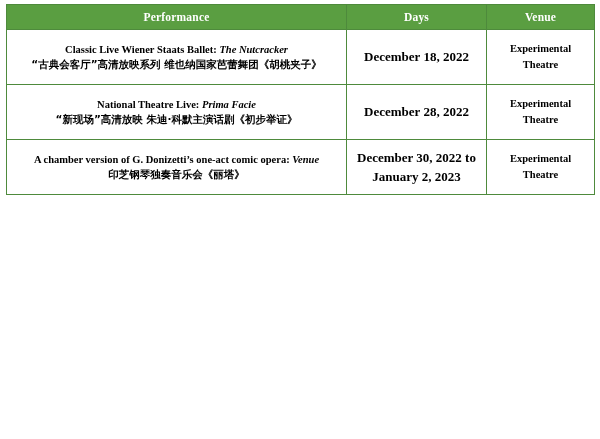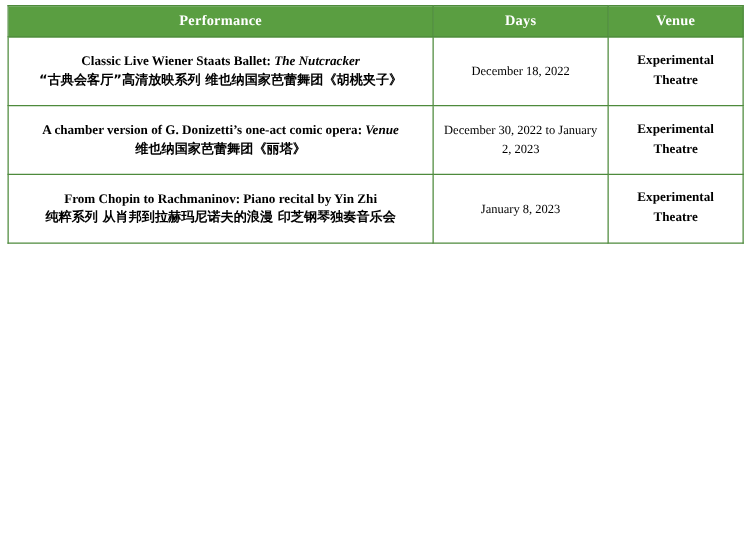--- a/index.html
+++ b/index.html
@@ -57,22 +57,22 @@
   }
   td.perf-cell .ital {
     font-style: italic;
   }
   td.perf-cell .cn {
     font-family: "DejaVu Sans", "Liberation Sans", sans-serif;
     font-weight: bold;
     font-size: 10.5px;
   }
   td.time-cell {
-    font-weight: normal;
-    font-size: 10px;
+    font-weight: bold;
+    font-size: 13px;
     line-height: 1.5;
   }
   td.venue-cell {
     font-weight: bold;
     font-size: 10.5px;
     line-height: 1.5;
   }
   td.venue-cell .line { display: block; }
   tbody tr { height: 55px; }
 </style>
@@ -100,35 +100,35 @@
             <span class="line cn">“古典会客厅”高清放映系列 维也纳国家芭蕾舞团《胡桃夹子》</span>
           </td>
           <td class="time-cell">December 18, 2022</td>
           <td class="venue-cell">
             <span class="line">Experimental</span>
             <span class="line">Theatre</span>
           </td>
         </tr>
         <tr>
           <td class="perf-cell">
-            <span class="line">A chamber version of G. Donizetti’s one-act comic opera: <span class="ital">Venue</span></span>
-            <span class="line cn">维也纳国家芭蕾舞团《丽塔》</span>
+            <span class="line">National Theatre Live: <span class="ital">Prima Facie</span></span>
+            <span class="line cn">“新现场”高清放映 朱迪·科默主演话剧《初步举证》</span>
           </td>
-          <td class="time-cell">December 30, 2022 to January 2, 2023</td>
+          <td class="time-cell">December 28, 2022</td>
           <td class="venue-cell">
             <span class="line">Experimental</span>
             <span class="line">Theatre</span>
           </td>
         </tr>
         <tr>
           <td class="perf-cell">
-            <span class="line">From Chopin to Rachmaninov: Piano recital by Yin Zhi</span>
-            <span class="line cn">纯粹系列 从肖邦到拉赫玛尼诺夫的浪漫 印芝钢琴独奏音乐会</span>
+            <span class="line">A chamber version of G. Donizetti’s one-act comic opera: <span class="ital">Venue</span></span>
+            <span class="line cn">印芝钢琴独奏音乐会《丽塔》</span>
           </td>
-          <td class="time-cell">January 8, 2023</td>
+          <td class="time-cell">December 30, 2022 to January 2, 2023</td>
           <td class="venue-cell">
             <span class="line">Experimental</span>
             <span class="line">Theatre</span>
           </td>
         </tr>
       </tbody>
   </table>
 </div>
 
 </body></html>

